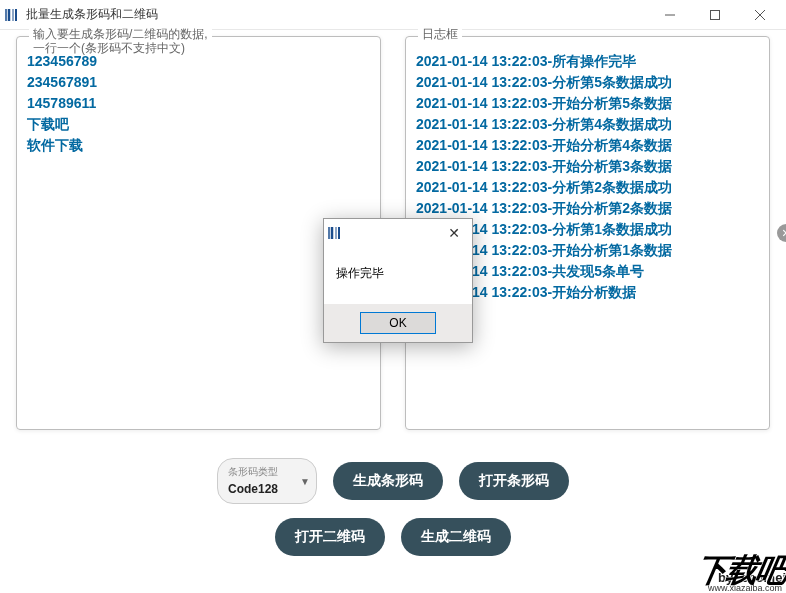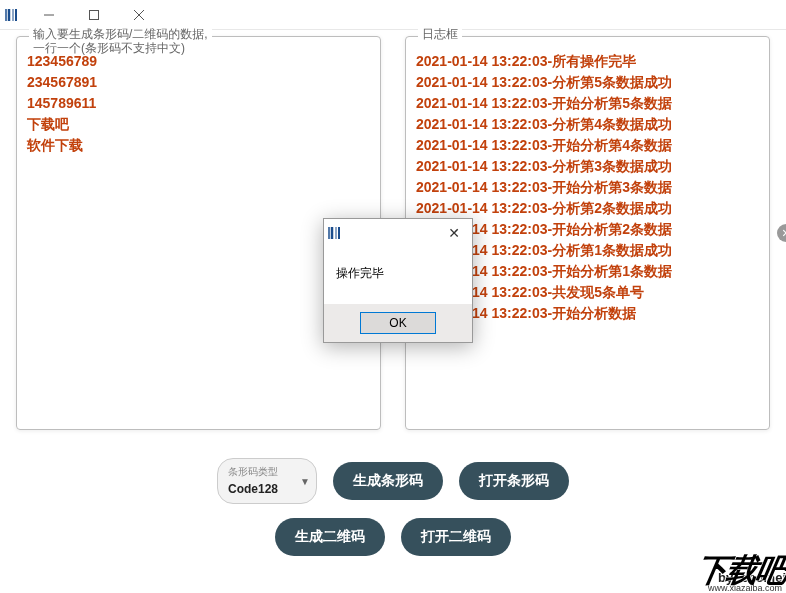--- a/index.html
+++ b/index.html
@@ -52,21 +52,21 @@
       background: #fff;
       padding: 0 4px;
       font-size: 12px;
       color: #666;
       line-height: 1.2;
       white-space: pre-line;
     }
     .input-lines, .log-lines {
       font-size: 14px;
       line-height: 1.5;
-      color: #c2410c;
+      color: #0369a1;
       font-weight: 600;
     }
     .log-lines { font-weight: 600; }
     .clear-btn {
       position: absolute;
       width: 18px; height: 18px;
       border-radius: 50%;
       background: #999;
       color: #fff;
       display: flex; align-items: center; justify-content: center;
@@ -191,20 +191,21 @@
 
 <div class="titlebar">
   <span class="titlebar-icon">
     <svg class="barcode-icon" width="14" height="14">
         <line x1="1" y1="1" x2="1" y2="13" stroke-width="1.5"></line>
         <line x1="4" y1="1" x2="4" y2="13" stroke-width="2.5"></line>
         <line x1="8" y1="1" x2="8" y2="13" stroke-width="1"></line>
         <line x1="11" y1="1" x2="11" y2="13" stroke-width="2"></line>
       </svg>
   </span>
+  <span class="title-text">批量生成条形码和二维码</span>
   <div class="win-controls">
     <div class="win-btn">
         <svg width="10" height="10">
           <line x1="0" y1="5" x2="10" y2="5" stroke="currentColor" stroke-width="1"></line>
         </svg>
       </div>
     <div class="win-btn">
         <svg width="10" height="10">
           <rect x="0.5" y="0.5" width="9" height="9" fill="none" stroke="currentColor" stroke-width="1"></rect>
         </svg>
@@ -232,21 +233,20 @@
     <div class="clear-btn clear-left">✕</div>
   </div>
   <div class="panel" style="position:relative">
     <div class="panel-label">日志框</div>
     <div class="log-lines" id="log-lines">
         <div>2021-01-14 13:22:03-所有操作完毕</div>
         <div>2021-01-14 13:22:03-分析第5条数据成功</div>
         <div>2021-01-14 13:22:03-开始分析第5条数据</div>
         <div>2021-01-14 13:22:03-分析第4条数据成功</div>
         <div>2021-01-14 13:22:03-开始分析第4条数据</div>
-        <div>2021-01-14 13:22:03-分析第3条数据成功</div>
         <div>2021-01-14 13:22:03-开始分析第3条数据</div>
         <div>2021-01-14 13:22:03-分析第2条数据成功</div>
         <div>2021-01-14 13:22:03-开始分析第2条数据</div>
         <div>2021-01-14 13:22:03-分析第1条数据成功</div>
         <div>2021-01-14 13:22:03-开始分析第1条数据</div>
         <div>2021-01-14 13:22:03-共发现5条单号</div>
         <div>2021-01-14 13:22:03-开始分析数据</div>
       </div>
     <div class="clear-btn clear-right">✕</div>
   </div>
@@ -255,22 +255,22 @@
 <div class="controls-row">
   <div class="select-box">
     <span class="select-label">条形码类型</span>
     <span class="select-value">Code128</span>
     <span class="select-arrow">▼</span>
   </div>
   <button class="btn">生成条形码</button>
   <button class="btn">打开条形码</button>
 </div>
 <div class="controls-row2">
+  <button class="btn">打开二维码</button>
   <button class="btn">生成二维码</button>
-  <button class="btn">打开二维码</button>
 </div>
 
 <div class="footer">by: caomei</div>
 
 <div class="watermark">下载吧</div>
 <div class="watermark-url">www.xiazaiba.com</div>
 
 <div class="modal-backdrop">
   <div class="dialog">
     <div class="dialog-title">

